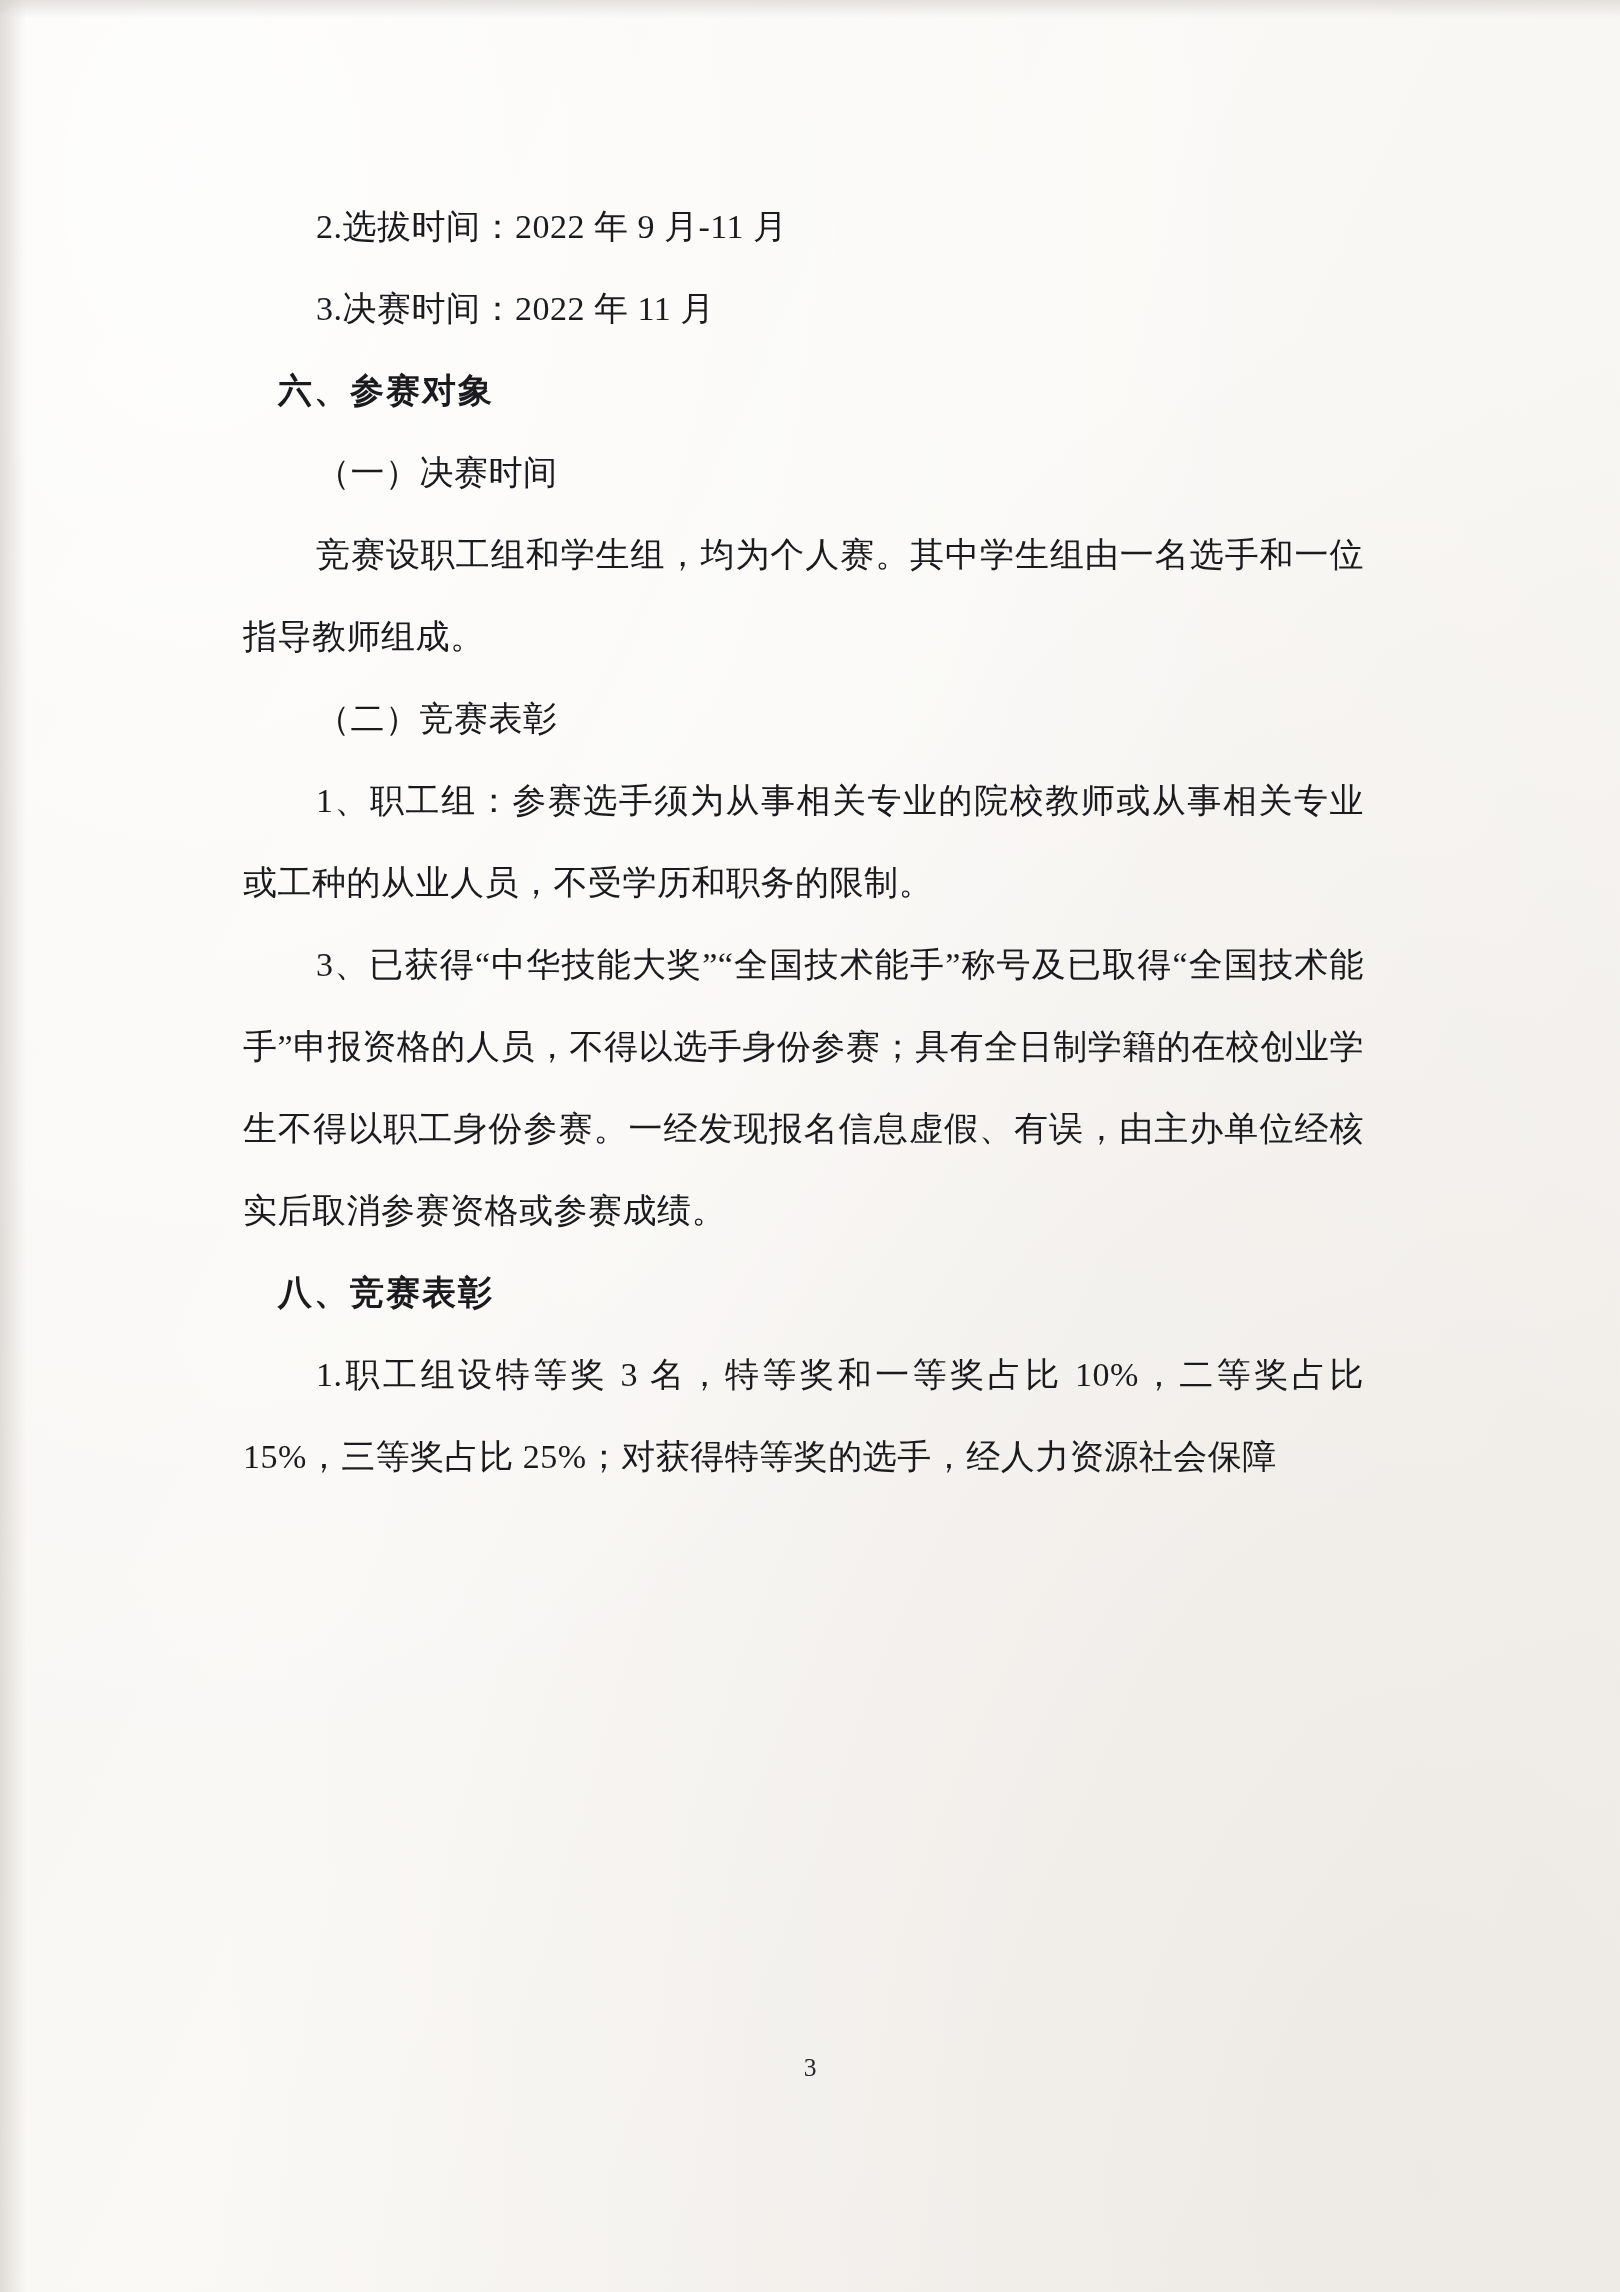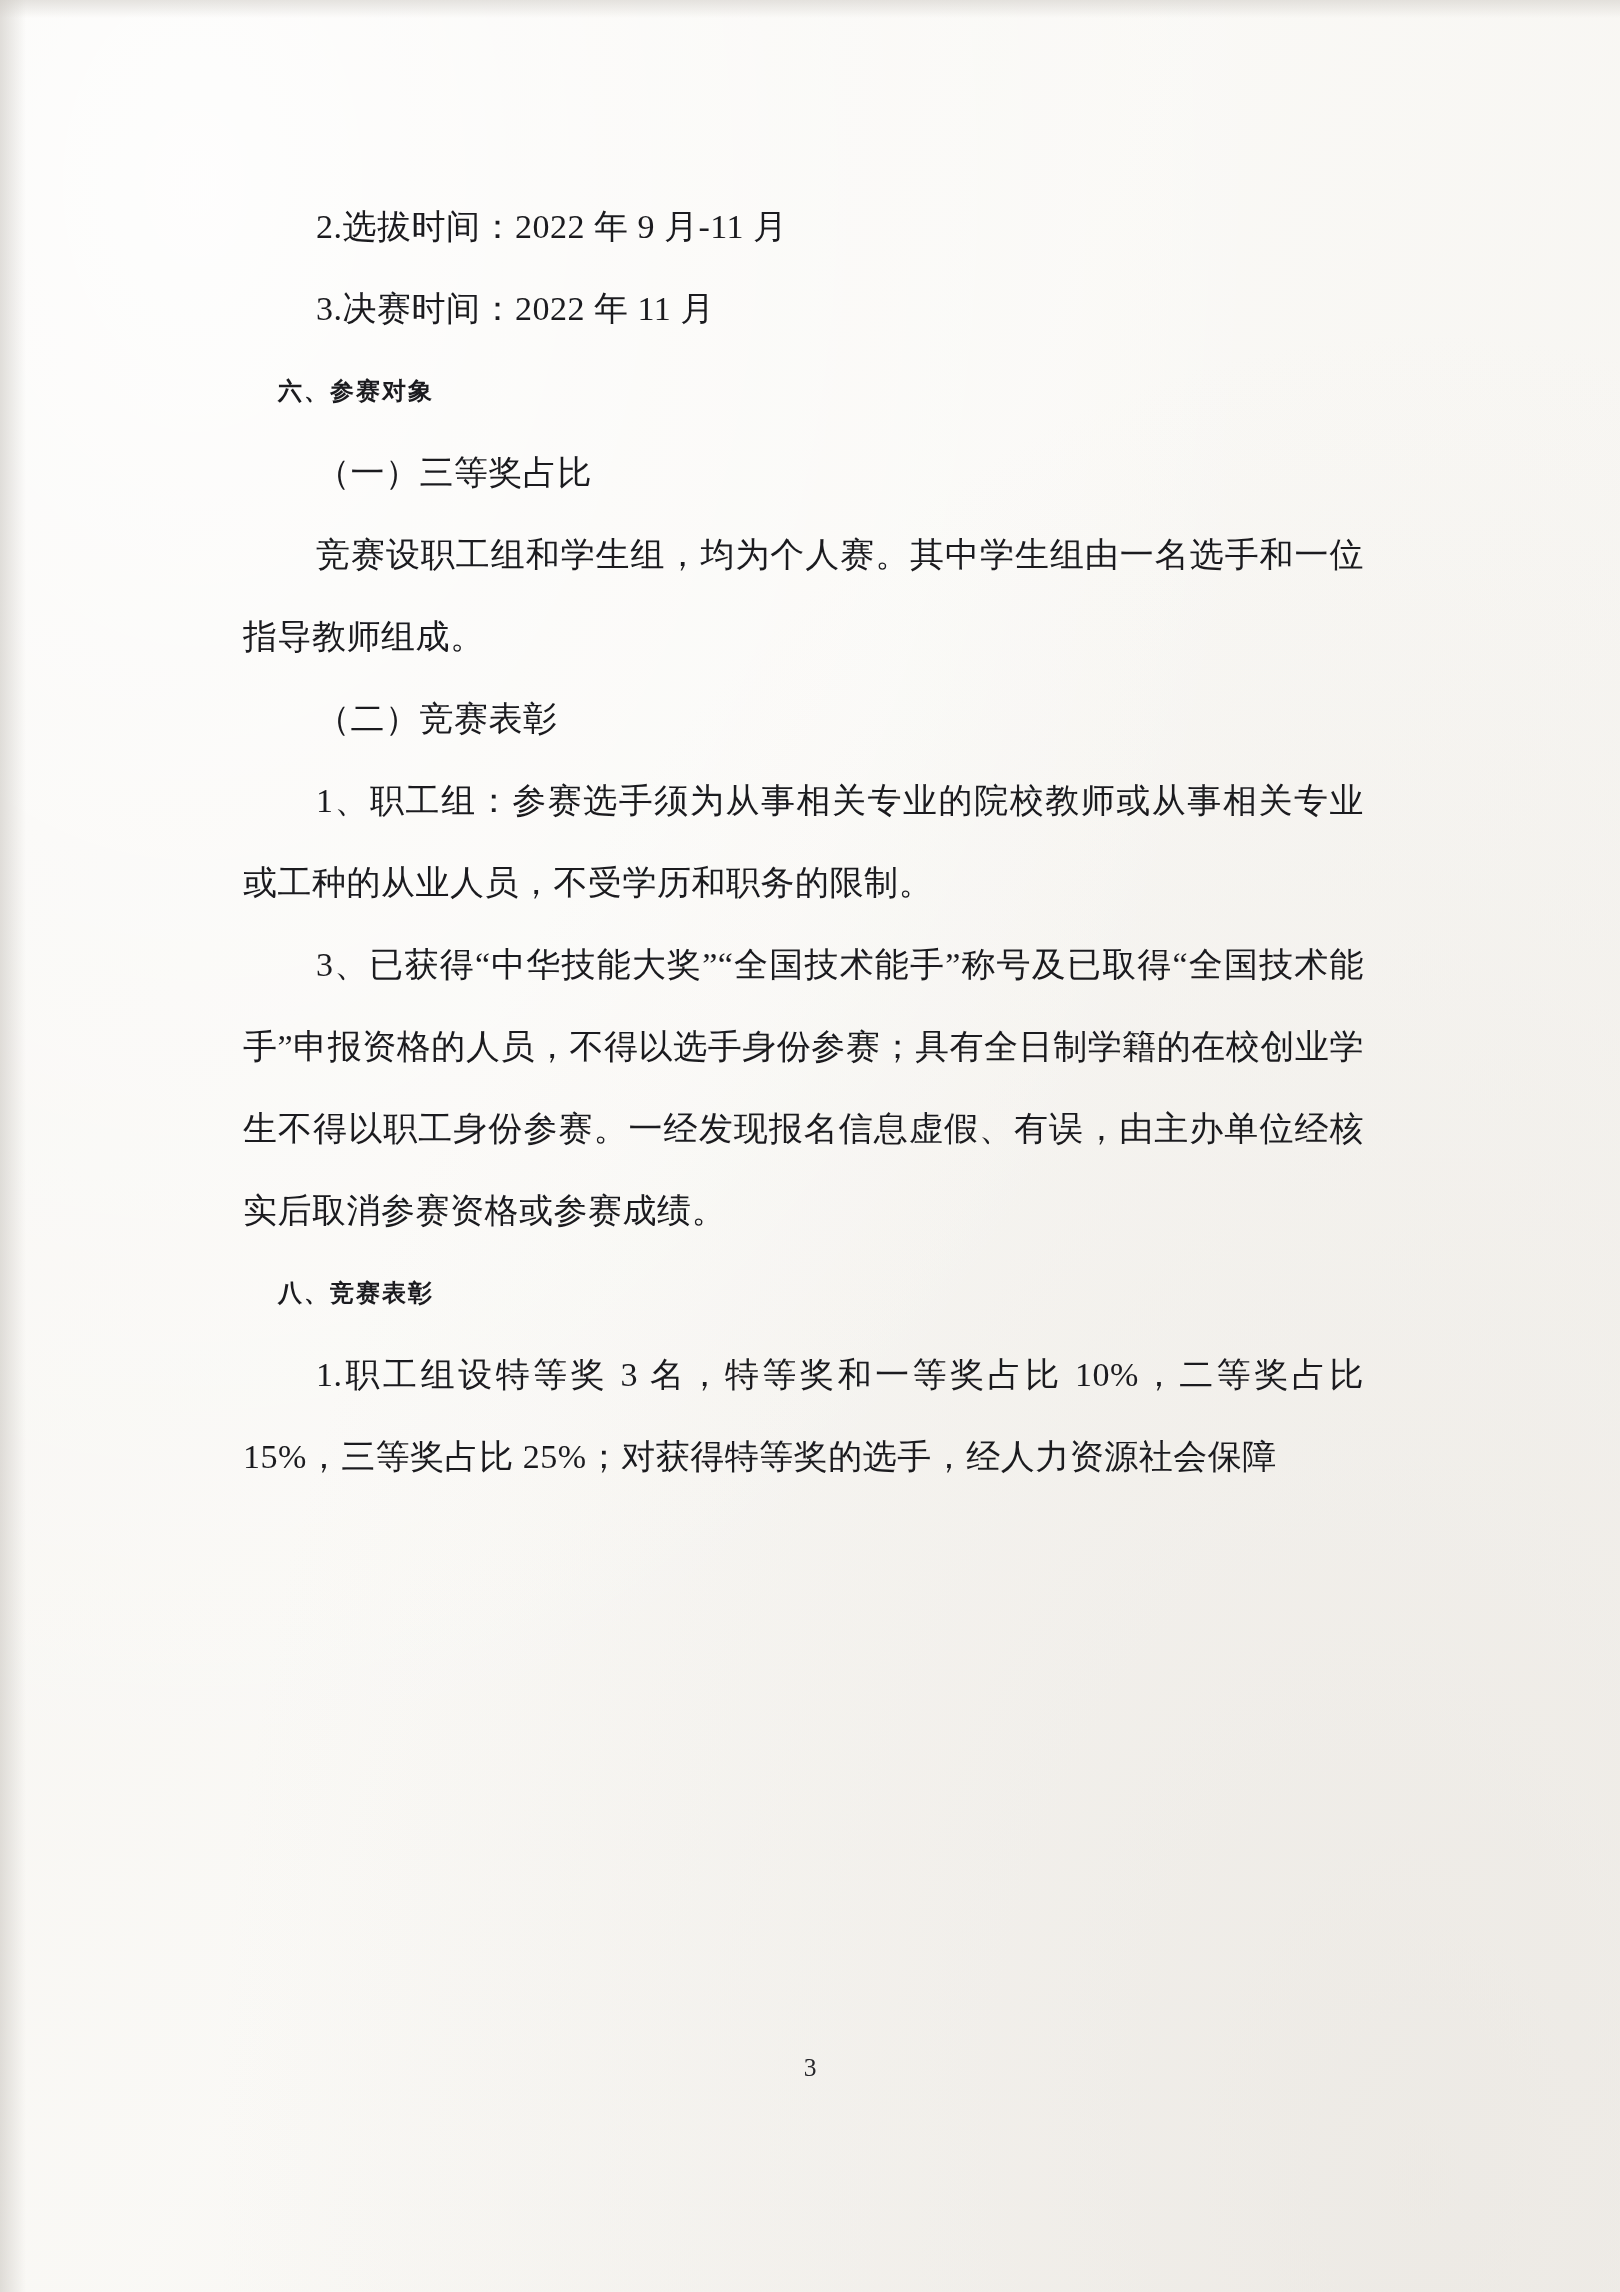--- a/index.html
+++ b/index.html
@@ -60,21 +60,21 @@
     letter-spacing: 0.5px;
     text-align: justify;
     text-justify: inter-ideograph;
     color: #1b1b1f;
   }
   .indent {
     text-indent: 73px;
   }
   .heading {
     font-weight: bold;
-    font-size: 24px;
+    font-size: 34px;
     letter-spacing: 2px;
     text-indent: 35px;
   }
   .page-number {
     position: absolute;
     left: 0;
     right: 0;
     top: 2053px;
     text-align: center;
     font-size: 25.5px;
@@ -86,21 +86,21 @@
 <body>
 
 <div class="page">
   <div class="scan-edge-left"></div>
   <div class="scan-edge-top"></div>
 
   <div class="content">
     <p class="indent">2.选拔时间：2022 年 9 月-11 月</p>
     <p class="indent">3.决赛时间：2022 年 11 月</p>
     <p class="heading">六、参赛对象</p>
-    <p class="indent">（一）三等奖占比</p>
+    <p class="indent">（一）决赛时间</p>
     <p class="indent">竞赛设职工组和学生组，均为个人赛。其中学生组由一名选手和一位指导教师组成。</p>
     <p class="indent">（二）竞赛表彰</p>
     <p class="indent">1、职工组：参赛选手须为从事相关专业的院校教师或从事相关专业或工种的从业人员，不受学历和职务的限制。</p>
     <p class="indent">3、已获得“中华技能大奖”“全国技术能手”称号及已取得“全国技术能手”申报资格的人员，不得以选手身份参赛；具有全日制学籍的在校创业学生不得以职工身份参赛。一经发现报名信息虚假、有误，由主办单位经核实后取消参赛资格或参赛成绩。</p>
     <p class="heading">八、竞赛表彰</p>
     <p class="indent">1.职工组设特等奖 3 名，特等奖和一等奖占比 10%，二等奖占比 15%，三等奖占比 25%；对获得特等奖的选手，经人力资源社会保障</p>
   </div>
 
   <div class="page-number">3</div>
 </div>

